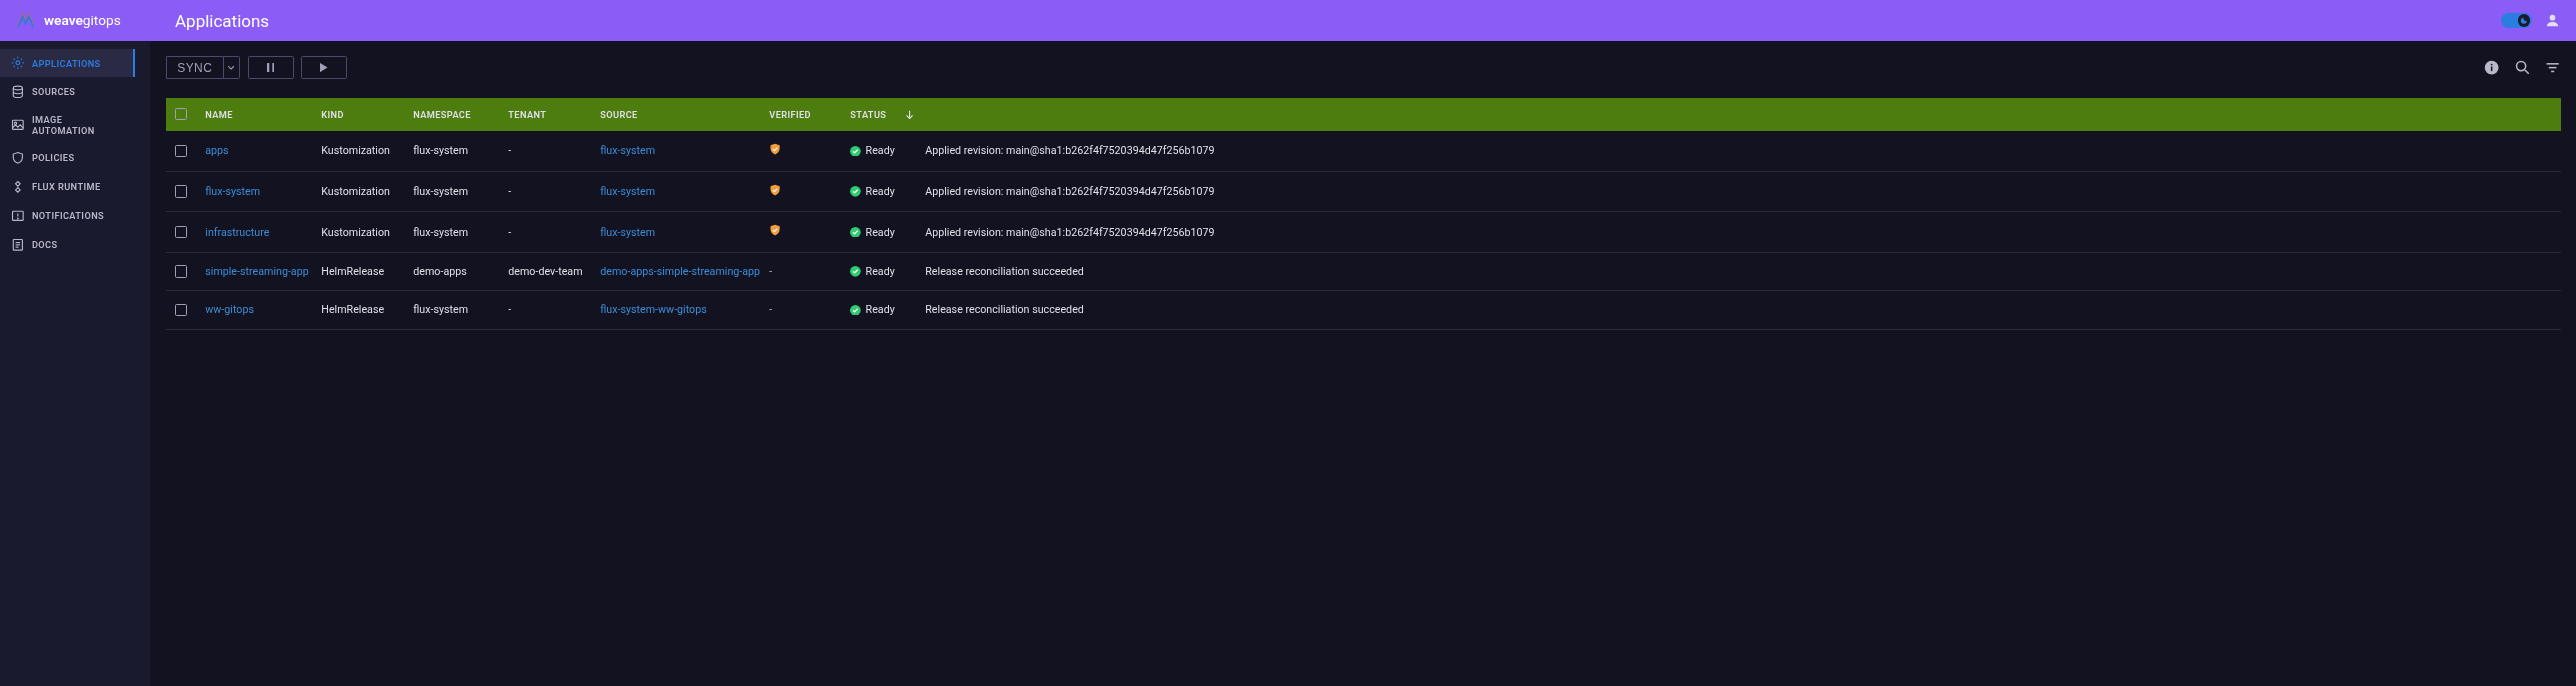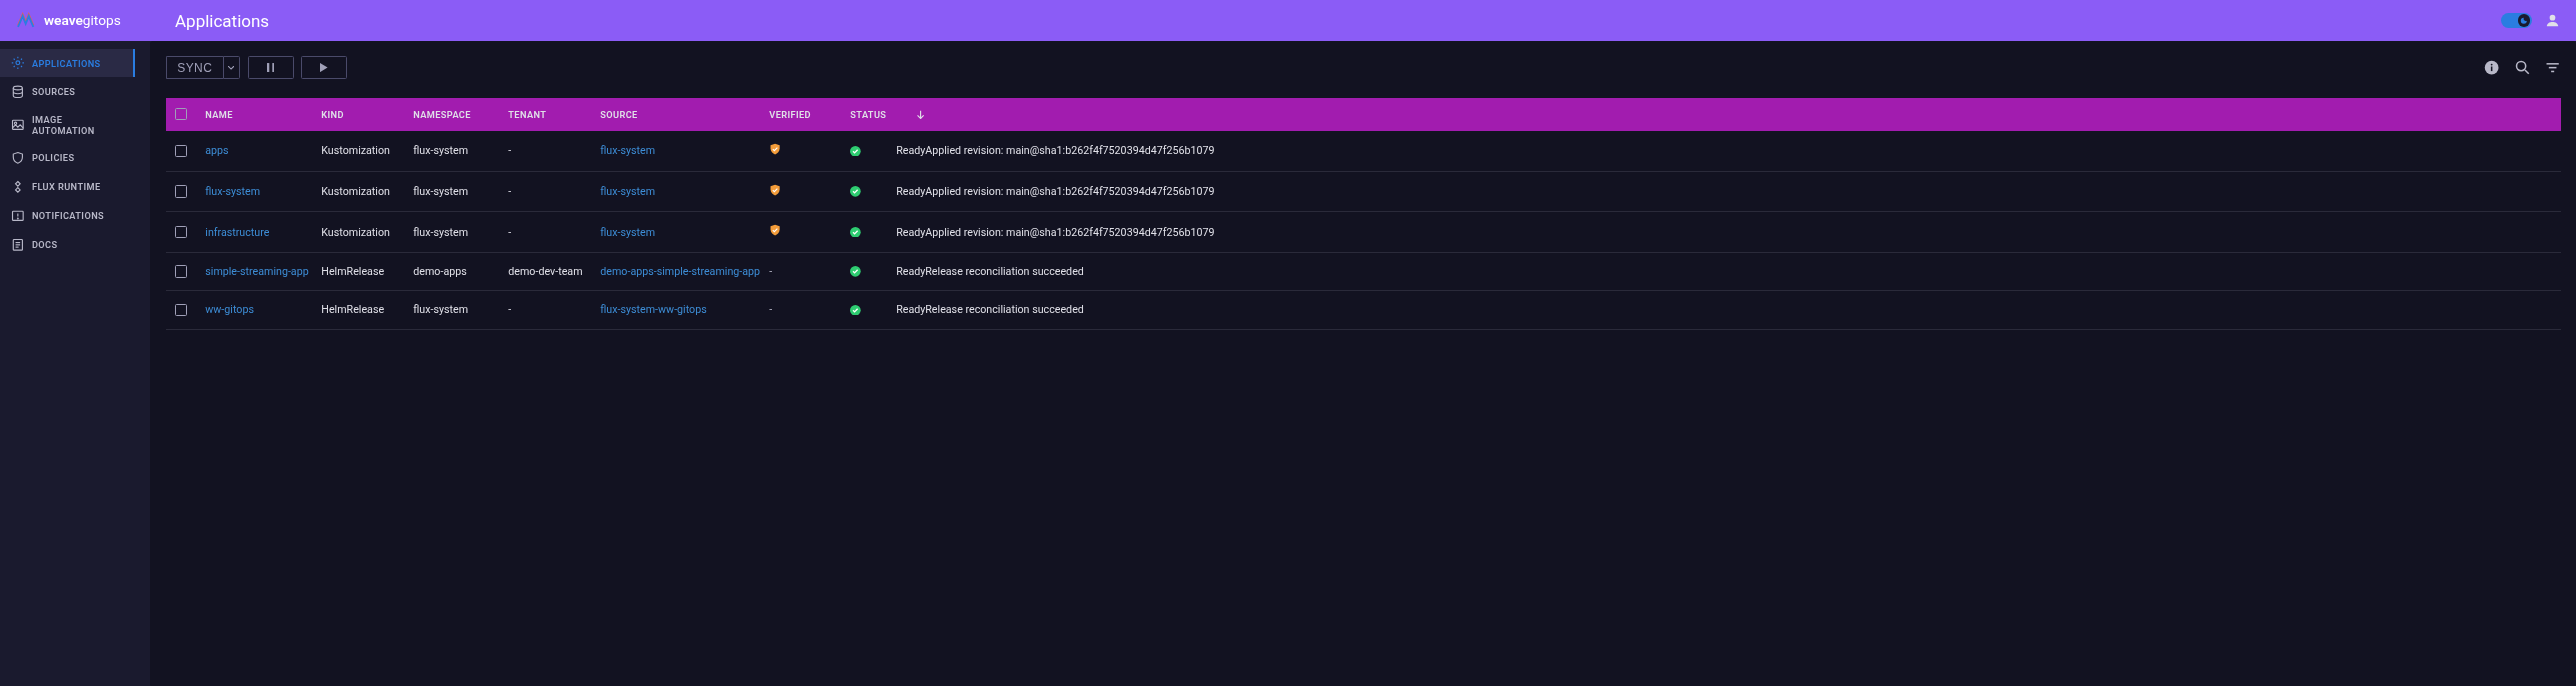--- a/index.html
+++ b/index.html
@@ -154,21 +154,21 @@
       gap: 15.3px;
     }
     .tool-icon {
       cursor: pointer;
       color: #b8b8c8;
     }
     .table {
       width: 100%;
     }
     .thead {
-      background: #a21caf;
+      background: #4d7c0f;
       display: flex;
       align-items: center;
       padding: 10.7px 9.2px;
       font-size: 9.2px;
       font-weight: 600;
       letter-spacing: 0.4px;
       color: #e0e0e8;
       text-transform: uppercase;
     }
     .row {
@@ -178,21 +178,21 @@
       border-bottom: 0.8px solid #2a2a3a;
       font-size: 10.7px;
     }
     .col-check { width: 30.5px; }
     .col-name { width: 116px; }
     .col-kind { width: 92px; }
     .col-ns { width: 95px; }
     .col-tenant { width: 92px; }
     .col-source { width: 169px; }
     .col-verified { width: 81px; }
-    .col-status { width: 75px; display: flex; align-items: center; gap: 4.6px; justify-content: space-between; }
+    .col-status { width: 75px; display: flex; align-items: center; gap: 4.6px; }
     .col-msg { flex: 1; }
     .checkbox {
       width: 12.2px;
       height: 12.2px;
       border: 1.5px solid #a0a0b8;
       border-radius: 1.5px;
       cursor: pointer;
     }
     .link { color: #3d8dd6; cursor: pointer; text-align: center; }
     .sort-icon { margin-left: 13.7px; }

